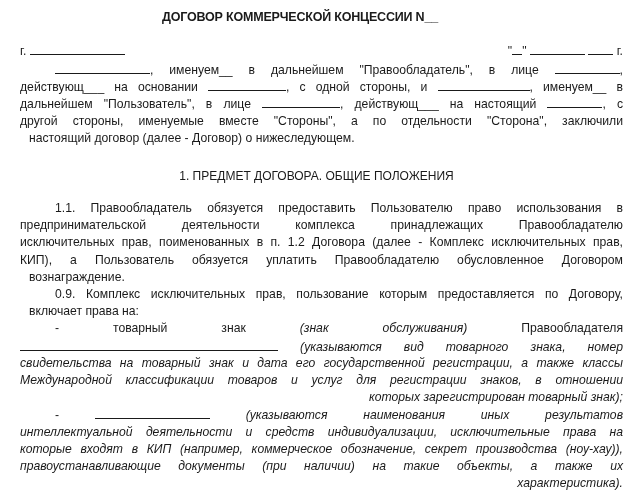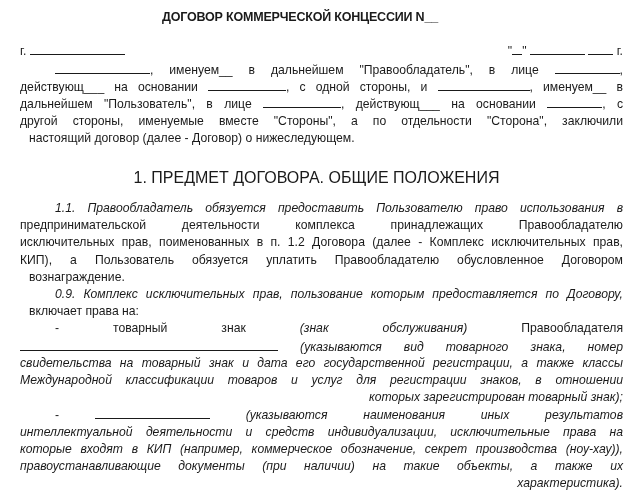--- a/index.html
+++ b/index.html
@@ -9,25 +9,25 @@
     font-size: 12.2px; color: #1a1a1a;
   }
   .page { position: relative; width: 633px; height: 496px; }
   .title {
     position: absolute; top: 10px; left: 0; width: 600px;
     text-align: center; font-weight: bold; font-size: 12.5px; letter-spacing: -0.2px;
   }
   .block { position: absolute; left: 20px; width: 603px; line-height: 17.2px; }
   .line { display: block; white-space: nowrap; height: 17.2px; margin-left: 9px; }
   .jline { display: block; text-align: justify; text-align-last: justify; height: 17.2px; }
-  .indent { text-indent: 35px; font-style: italic; }
+  .indent { text-indent: 35px; }
   .blank { display: inline-block; border-bottom: 1px solid #1a1a1a; height: 12px; vertical-align: baseline; }
   .it { font-style: italic; text-align: right; }
   .section {
-    position: absolute; top: 169px; left: 0; width: 633px; text-align: center; font-size: 16px;
+    position: absolute; top: 169px; left: 0; width: 633px; text-align: center; font-size: 12px;
   }
   .city-row { position: absolute; top: 42px; left: 20px; width: 603px; height: 17px; }
   .city-left { position: absolute; left: 0; top: 0; }
   .date-right { position: absolute; right: 0; top: 0; }
 </style>
 </head>
 <body>
 
 <div class="page">
 
@@ -42,21 +42,21 @@
       <span>"</span><span class="blank" style="width:10px;"></span><span>"</span>
       <span class="blank" style="width:55px;"></span>
       <span class="blank" style="width:25px;"></span>
       <span>г.</span>
     </span>
   </div>
 
   <div class="block" style="top:61px;">
     <span class="jline"><span style="display:inline-block;width:35px;"></span><span class="blank" style="width:95px;"></span><span>, именуем__ в дальнейшем "Правообладатель", в лице</span> <span class="blank" style="width:65px;"></span><span>,</span></span>
     <span class="jline"><span>действующ___ на основании</span> <span class="blank" style="width:78px;"></span><span>, с одной стороны, и</span> <span class="blank" style="width:92px;"></span><span>, именуем__ в</span></span>
-    <span class="jline"><span>дальнейшем "Пользователь", в лице</span> <span class="blank" style="width:78px;"></span><span>, действующ___ на основании</span> <span class="blank" style="width:55px;"></span><span>, с</span></span>
+    <span class="jline"><span>дальнейшем "Пользователь", в лице</span> <span class="blank" style="width:78px;"></span><span>, действующ___ на настоящий</span> <span class="blank" style="width:55px;"></span><span>, с</span></span>
     <span class="jline">другой стороны, именуемые вместе "Стороны", а по отдельности "Сторона", заключили</span>
     <span class="line">настоящий договор (далее - Договор) о нижеследующем.</span>
   </div>
 
   <div class="section">1. ПРЕДМЕТ ДОГОВОРА. ОБЩИЕ ПОЛОЖЕНИЯ</div>
 
   <div class="block" style="top:200px;">
     <span class="jline indent">1.1. Правообладатель обязуется предоставить Пользователю право использования в</span>
     <span class="jline">предпринимательской деятельности комплекса принадлежащих Правообладателю</span>
     <span class="jline">исключительных прав, поименованных в п. 1.2 Договора (далее - Комплекс исключительных прав,</span>

